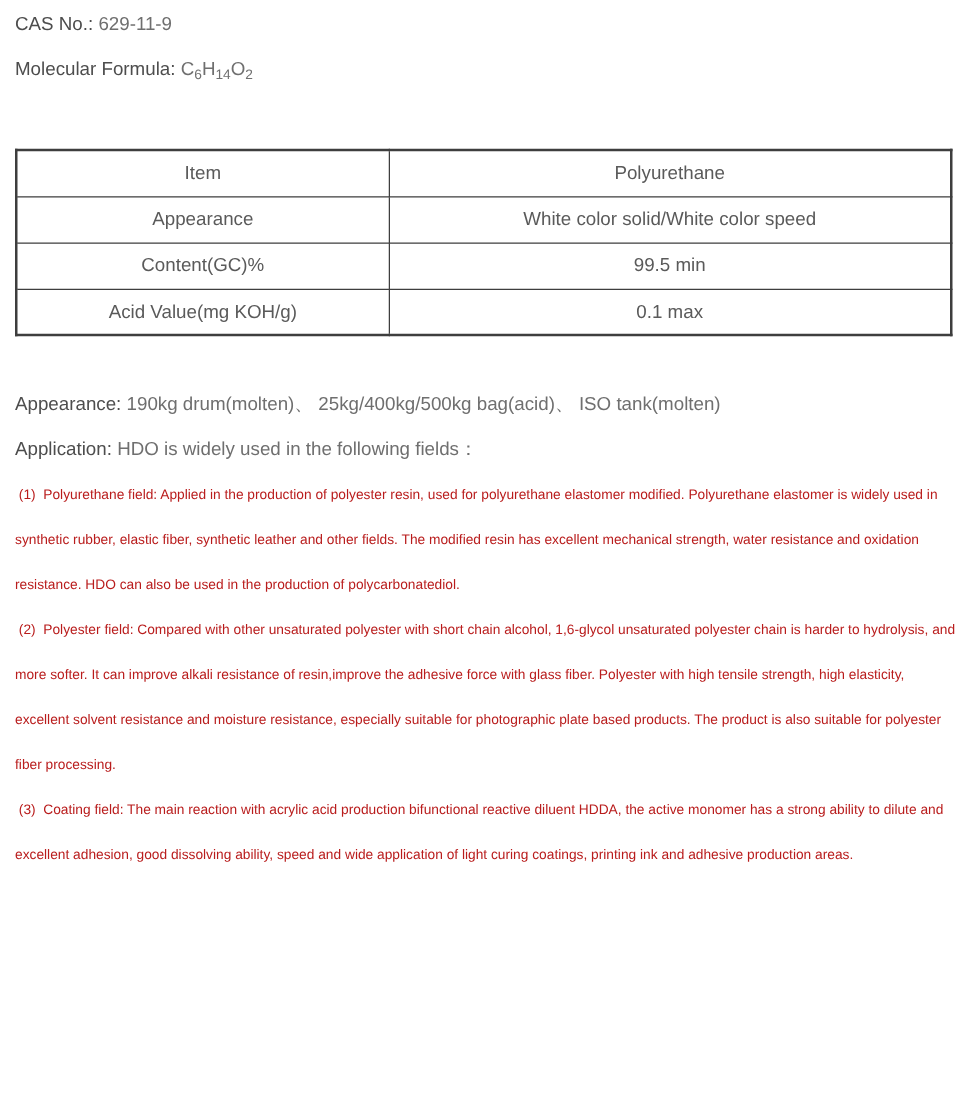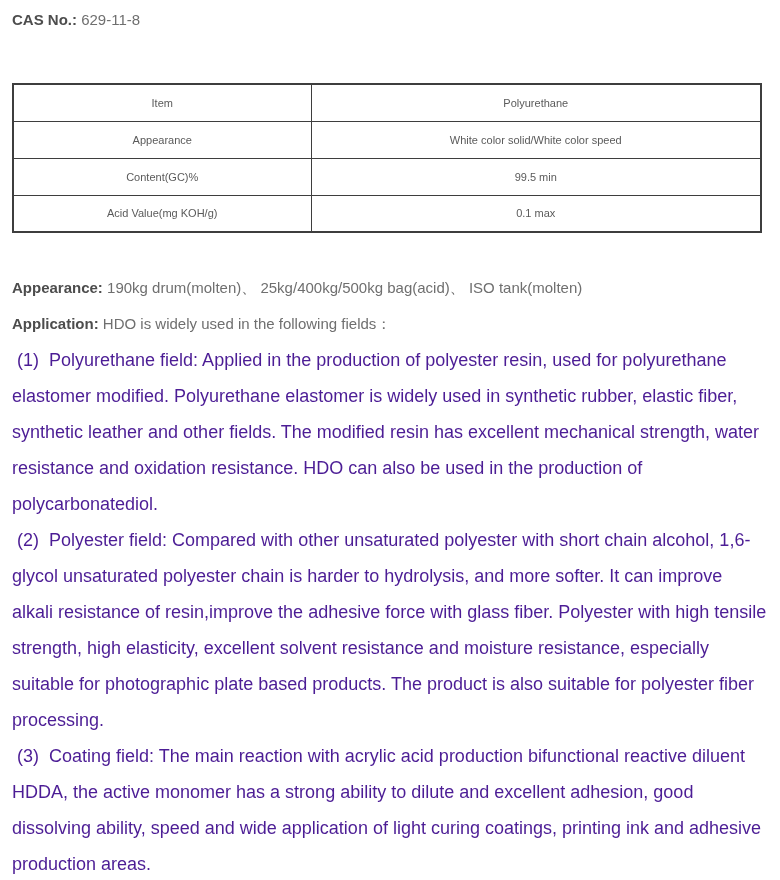--- a/index.html
+++ b/index.html
@@ -14,21 +14,21 @@
     padding: 2px 12px 0 12px;
     background: #ffffff;
   }
   .line {
     margin: 0;
     font-size: 15px;
     line-height: 36px;
     color: #6f6f6f;
   }
   .line strong {
-    font-weight: bold;
+    font-weight: normal;
     color: #4d4d4d;
   }
   .formula sub {
     font-size: 11px;
     line-height: 0;
     vertical-align: -3px;
   }
   table.spec-table {
     width: 750px;
     margin-top: 45px;
@@ -37,43 +37,44 @@
     border: 2px solid #3e3e3e;
     table-layout: fixed;
   }
   table.spec-table th,
   table.spec-table td {
     border: 1px solid #3e3e3e;
     height: 37px;
     padding: 0 8px;
     text-align: center;
     vertical-align: middle;
-    font-size: 11px;
+    font-size: 15px;
     font-weight: normal;
     color: #5a5a5a;
   }
   table.spec-table th:first-child,
   table.spec-table td:first-child {
     width: 298px;
   }
   .para {
     margin: 0;
-    font-size: 18px;
+    font-size: 11px;
     line-height: 36px;
-    color: #4c1d95;
+    color: #b91c1c;
     white-space: pre-wrap;
   }
 </style>
 </head>
 <body>
 
 <div class="page">
 
-  <p class="line"><strong>CAS No.:</strong> <span>629-11-8</span></p>
+  <p class="line"><strong>CAS No.:</strong> <span>629-11-9</span></p>
 
+  <p class="line"><strong>Molecular Formula:</strong> <span class="formula"><span>C</span><sub>6</sub><span>H</span><sub>14</sub><span>O</span><sub>2</sub></span></p>
 
   <table class="spec-table">
     <thead>
       <tr>
         <th>Item</th>
         <th>Polyurethane</th>
       </tr>
     </thead>
     <tbody>
         <tr>

